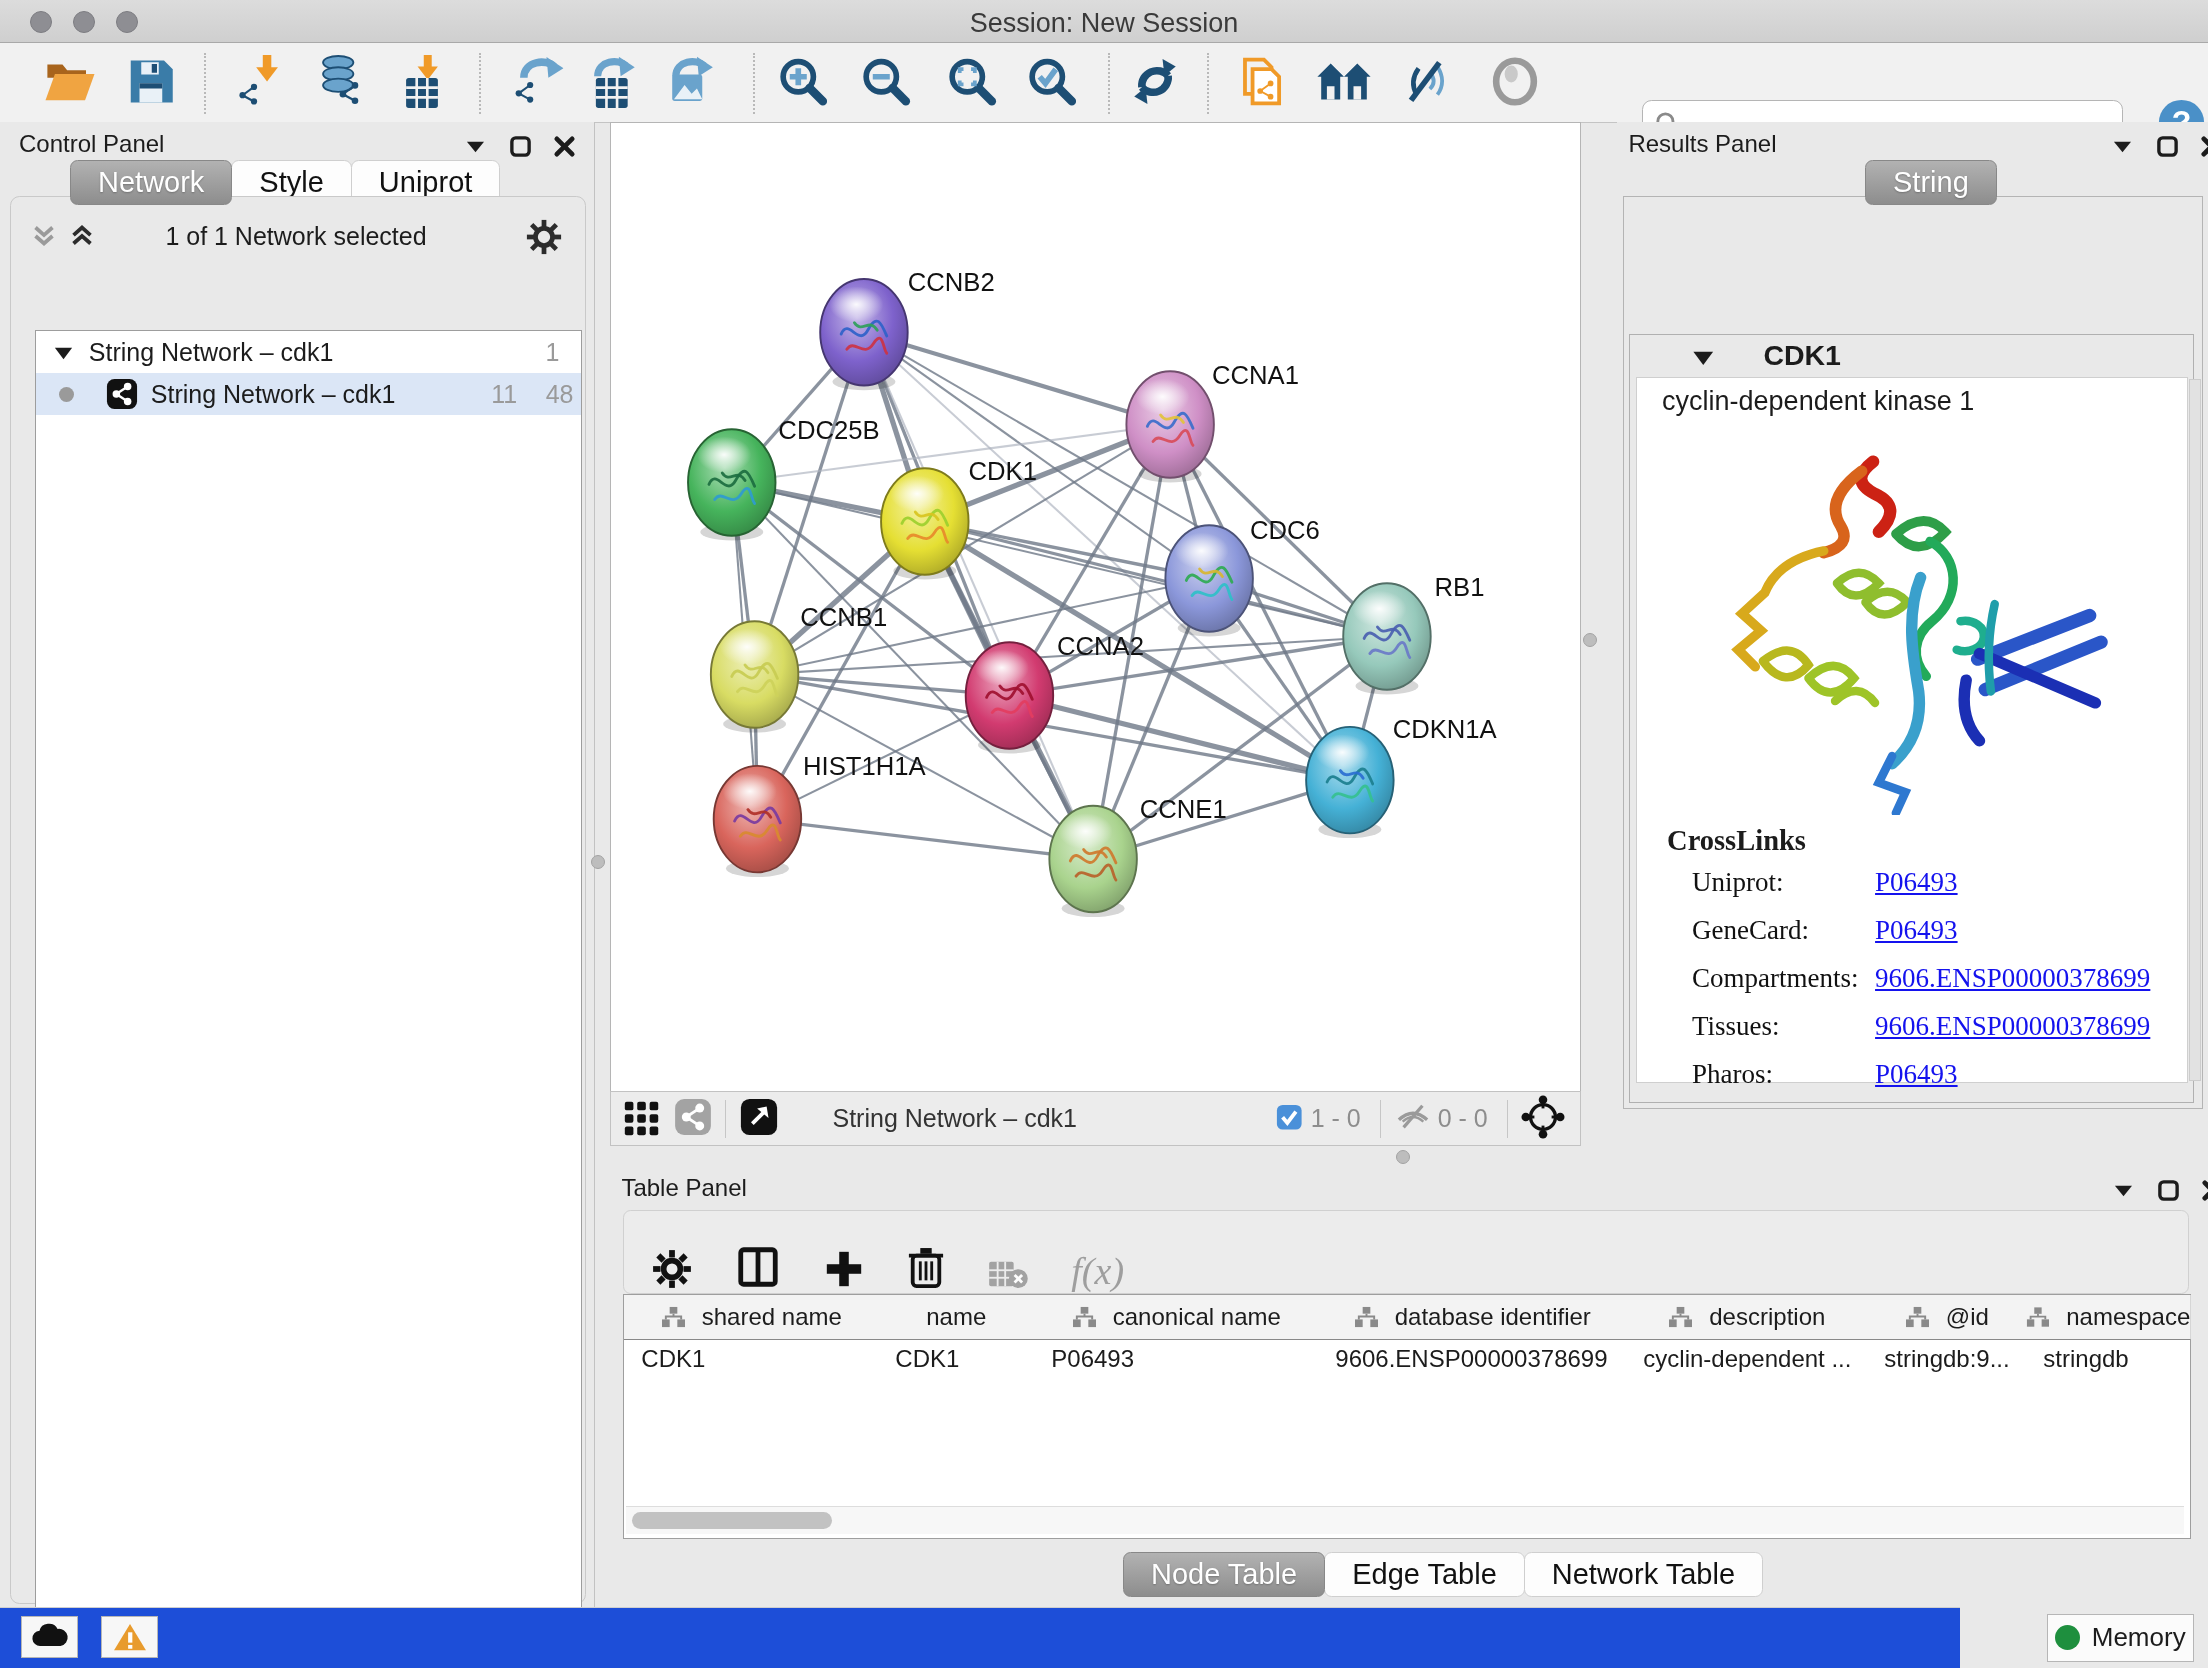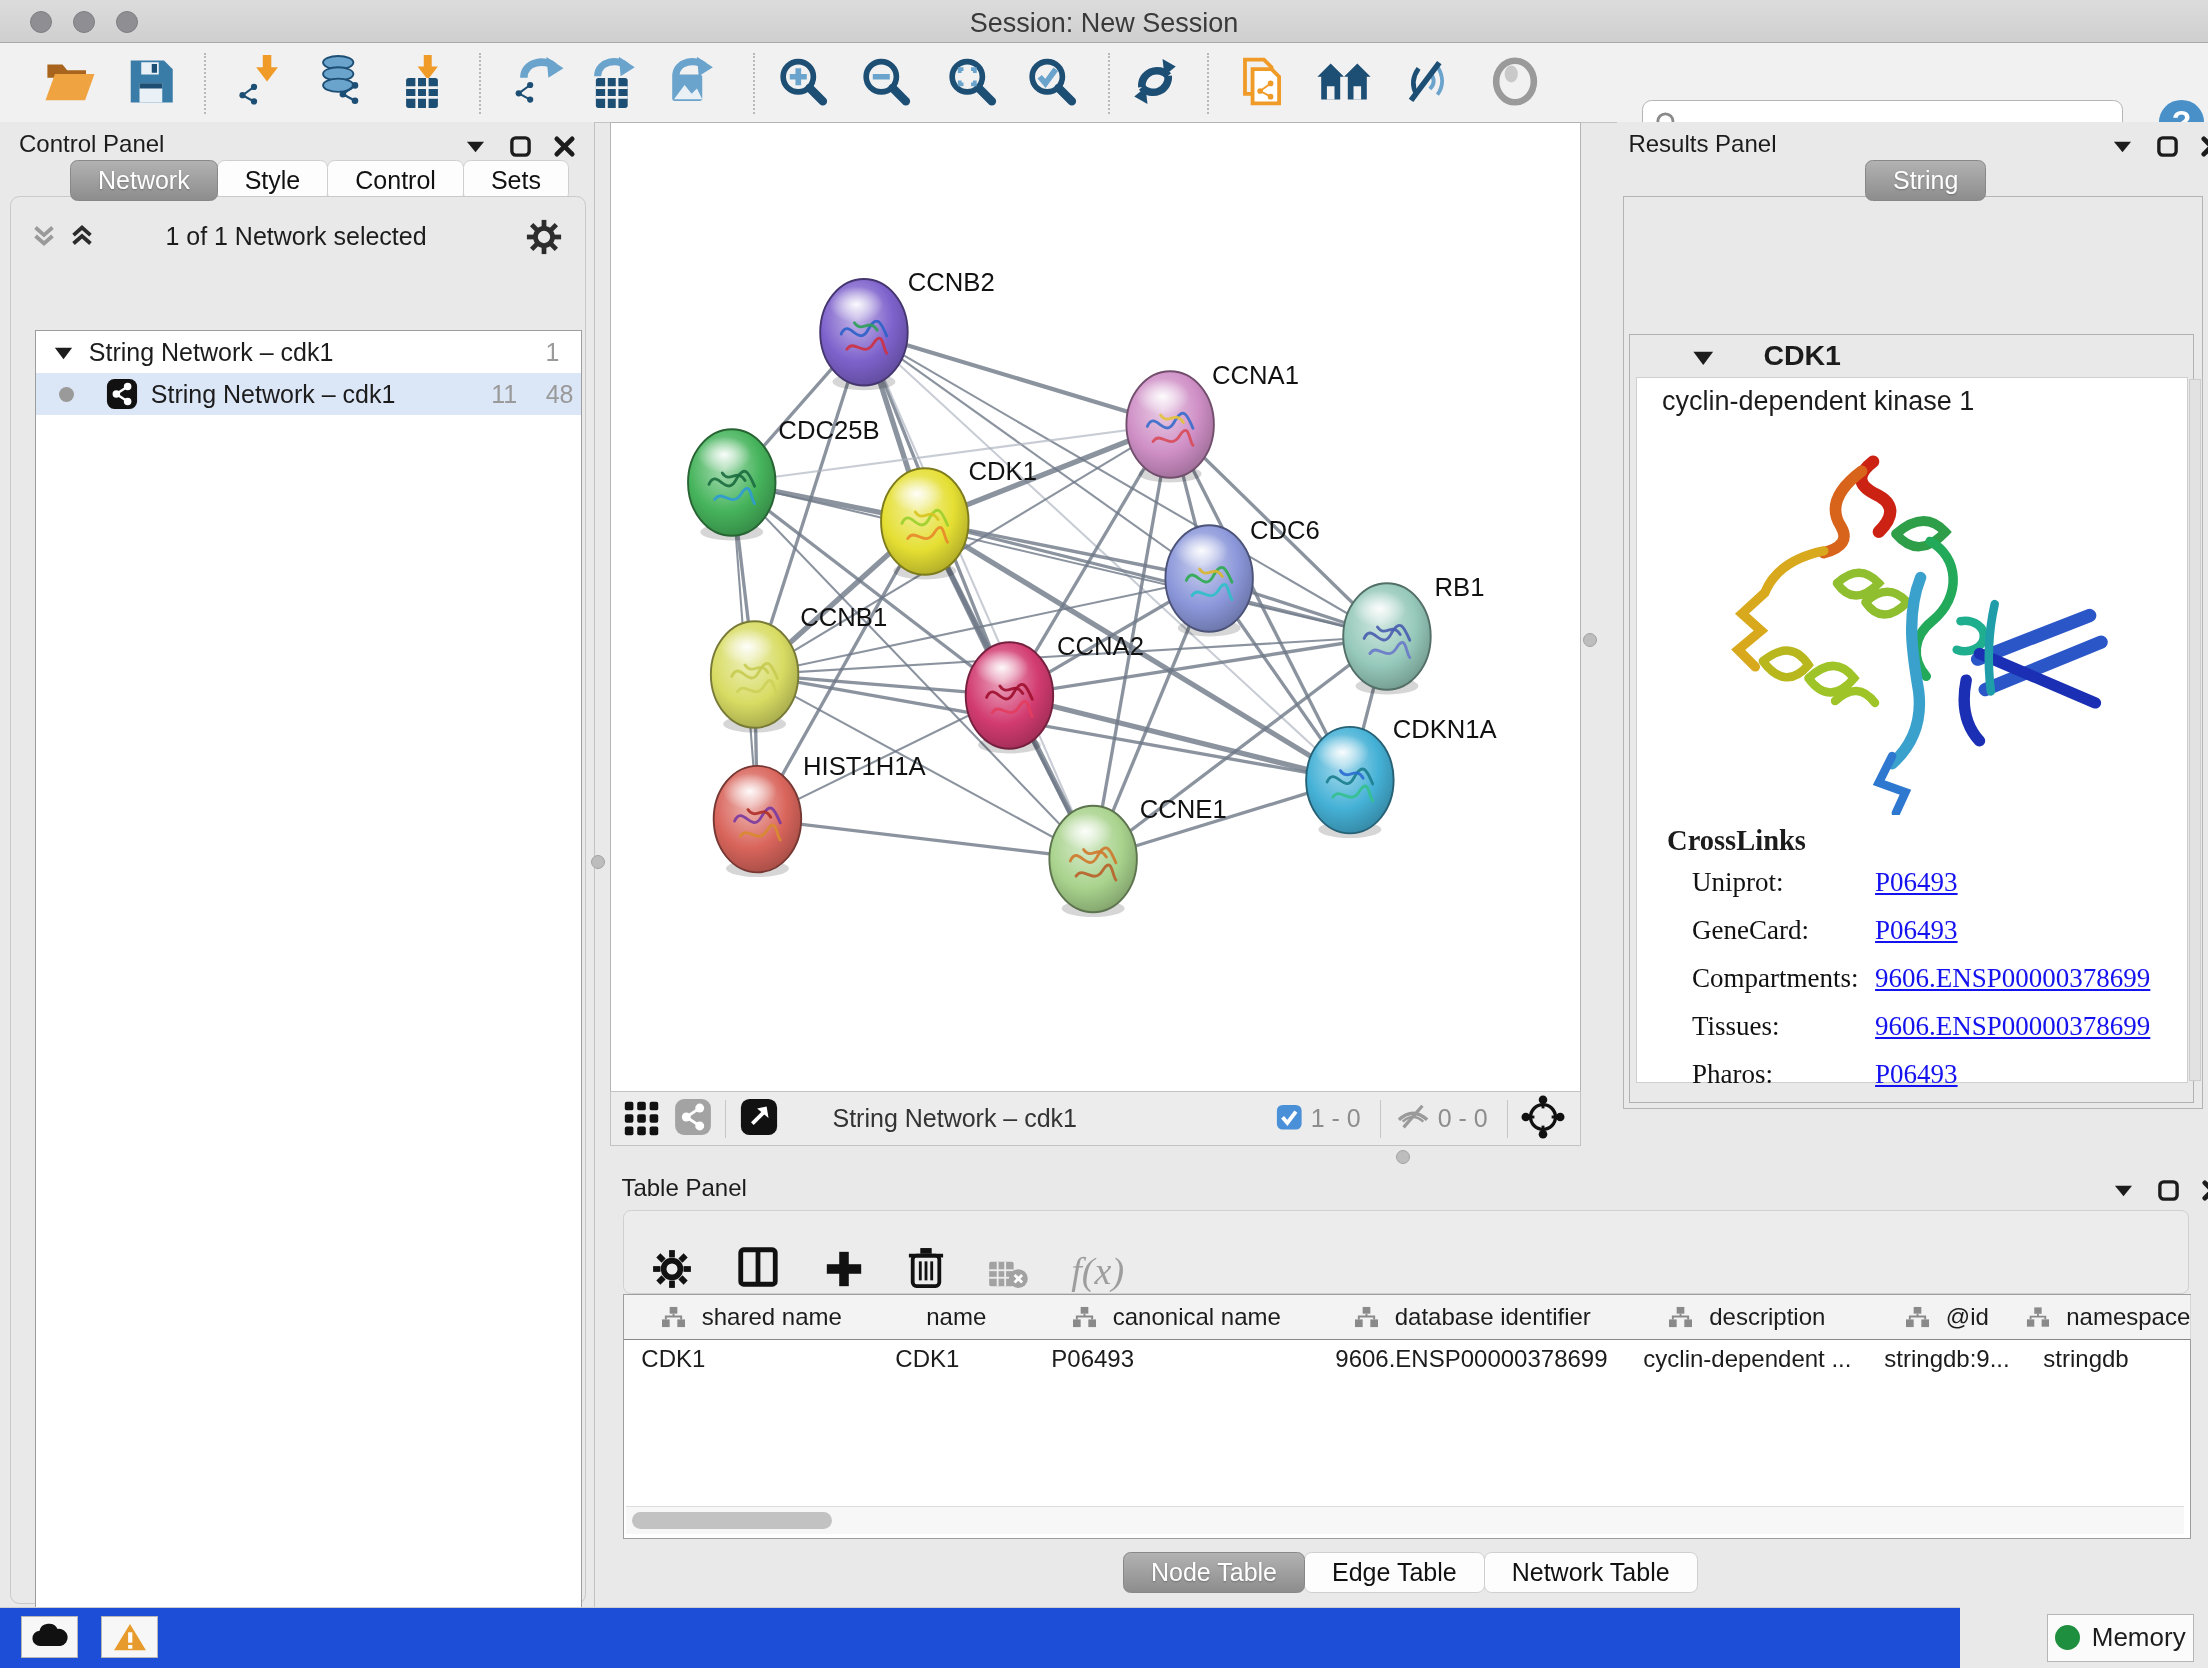--- a/index.html
+++ b/index.html
@@ -13,21 +13,21 @@
   .traffic{top:11.4px;width:20px;height:20px;border-radius:50%;background:#8e8e93;border:1px solid #7d7d82;}
   #toolbar{left:0;top:43px;width:2208px;height:79px;background:#f1f1f1;border-bottom:1px solid #c4c4c4;}
   .tb-item{top:50%;transform:translate(-50%,-50%);}
   .tb-sep{top:9.5px;height:61px;width:0;border-left:2.9px dotted #b9b9b9;}
   #search-box{left:1642px;top:57px;width:479px;height:44px;background:#fff;border:1.9px solid #b5b5b5;
               border-radius:9.5px;}
   #search-box svg{position:absolute;left:11.4px;top:8.6px;}
   
   .panel-title{font-size:24px;color:#1c1c1c;}
   .hdr-icons{display:flex;gap:21px;align-items:center;}
-  .tab{display:inline-block;padding:4.8px 27px;font-size:25px;background:#fdfdfd;border:1px solid #cfcfcf;
+  .tab{display:inline-block;padding:4.8px 27px;font-size:29px;background:#fdfdfd;border:1px solid #cfcfcf;
        border-radius:7.6px;margin-left:-1px;color:#111;position:relative;}
   .tab.sel{background:linear-gradient(#b2b2b2,#8d8d8d);color:#fff;border-color:#888;z-index:2;
            text-shadow:0 1px 1.9px rgba(0,0,0,.25);}
   .splitter-dot{width:12.4px;height:12.4px;border-radius:50%;background:#bdbdbd;border:1px solid #a3a3a3;}
   
   #control-panel{left:0;top:122px;width:594px;height:1486px;background:#e9e9e9;border-right:1px solid #c2c2c2;}
   #cp-box{left:9.5px;top:74px;width:574px;height:1406px;background:#e9e9e9;border:1px solid #c9c9c9;border-radius:9.5px;}
   #cp-list{left:24px;top:133px;width:545px;height:1335px;background:#fff;border:1px solid #9d9d9d;}
   .tree-row{height:42px;display:flex;align-items:center;font-size:25px;}
   .tree-row.sel{background:#dbe6f6;}
@@ -293,21 +293,21 @@
     <svg width="23" height="23" viewBox="0 0 24 24">
         <rect x="3" y="3" width="18" height="18" rx="4" fill="none" stroke="#1c1c1c" stroke-width="3.5"></rect>
       </svg>
     <svg width="23" height="23" viewBox="0 0 24 24">
         <g stroke="#1c1c1c" stroke-width="5" stroke-linecap="round">
           <line x1="4" y1="4" x2="20" y2="20"></line>
           <line x1="20" y1="4" x2="4" y2="20"></line>
         </g>
       </svg>
     </div>
-  <div class="abs" style="left:71px;top:38px" id="cp-tabs"><span class="tab sel">Network</span><span class="tab">Style</span><span class="tab">Control</span><span class="tab">Sets</span></div>
+  <div class="abs" style="left:71px;top:38px" id="cp-tabs"><span class="tab sel">Network</span><span class="tab">Style</span><span class="tab">Uniprot</span><span class="tab">Sets</span></div>
   <div id="cp-box" class="abs">
     <span class="abs" style="left:17px;top:23px">
       <svg width="32" height="32" viewBox="0 0 34 34">
           <polyline points="8,8 17,16 26,8" fill="none" stroke="#9a9a9a" stroke-width="4"></polyline>
           <polyline points="8,17 17,25 26,17" fill="none" stroke="#9a9a9a" stroke-width="4"></polyline>
         </svg></span>
     <span class="abs" style="left:55px;top:23px">
       <svg width="32" height="32" viewBox="0 0 34 34">
           <polyline points="8,16 17,8 26,16" fill="none" stroke="#2c2c2c" stroke-width="4"></polyline>
           <polyline points="8,25 17,17 26,25" fill="none" stroke="#2c2c2c" stroke-width="4"></polyline>

